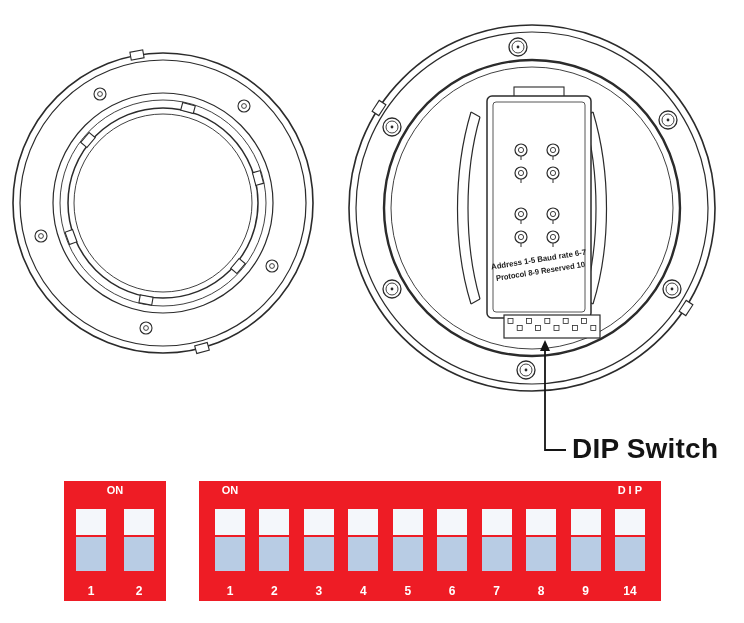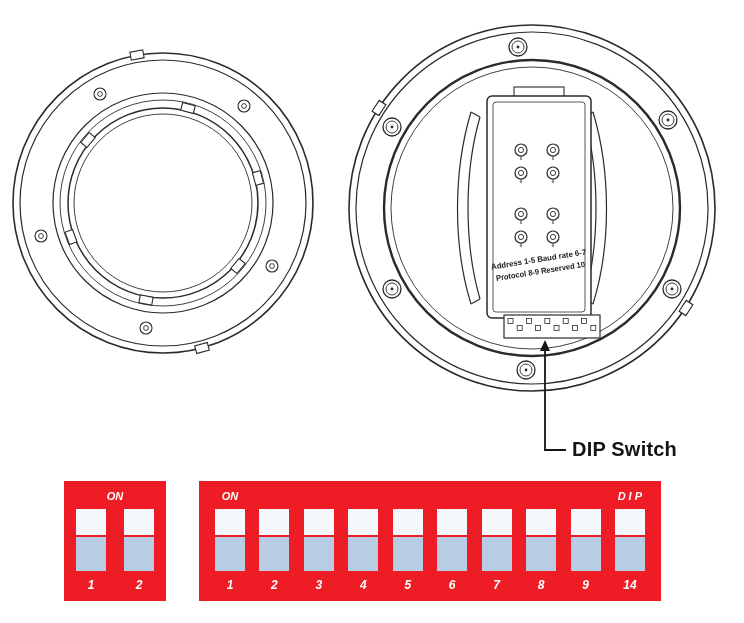--- a/index.html
+++ b/index.html
@@ -2,29 +2,28 @@
 <html style="--switch-red: #ee1c25; --slider-blue: #b8cce4; --recess-white: #f4f7fb; --line-color: #2b2b2b;"><head>
 <meta charset="utf-8">
 <style>
   html,body{margin:0;padding:0;background:#fff;}
   body{width:744px;height:623px;font-family:"Liberation Sans",sans-serif;position:relative;overflow:hidden;}
   .canvas{position:relative;width:744px;height:623px;background:#fff;}
   svg.drawing{position:absolute;left:0;top:0;}
 
   .callout-label{
     position:absolute;left:572px;top:436px;
-    font-size:20px;font-weight:700;color:#141414;line-height:26px;
+    font-size:28px;font-weight:700;color:#141414;line-height:26px;
     letter-spacing:0.2px;
   }
 
   .dip-block{
     position:absolute;background:var(--switch-red,#ee1c25);
     display:flex;flex-direction:column;box-sizing:border-box;
-    padding:6px 0;
-    font-style:italic;
+    padding:0 0;
   }
   .dip-small{left:64px;top:481px;width:102px;height:120px;}
   .dip-large{left:199px;top:481px;width:462px;height:120px;}
 
   .hdr{height:18px;display:flex;align-items:center;color:#fff;
        font-size:11px;font-weight:700;}
   .hdr-center{justify-content:center;}
   .hdr-split{justify-content:space-between;padding:0 16px;}
   .hdr .on-tag{width:30px;text-align:center;}
   .dip-label{letter-spacing:3px;text-align:left;}

